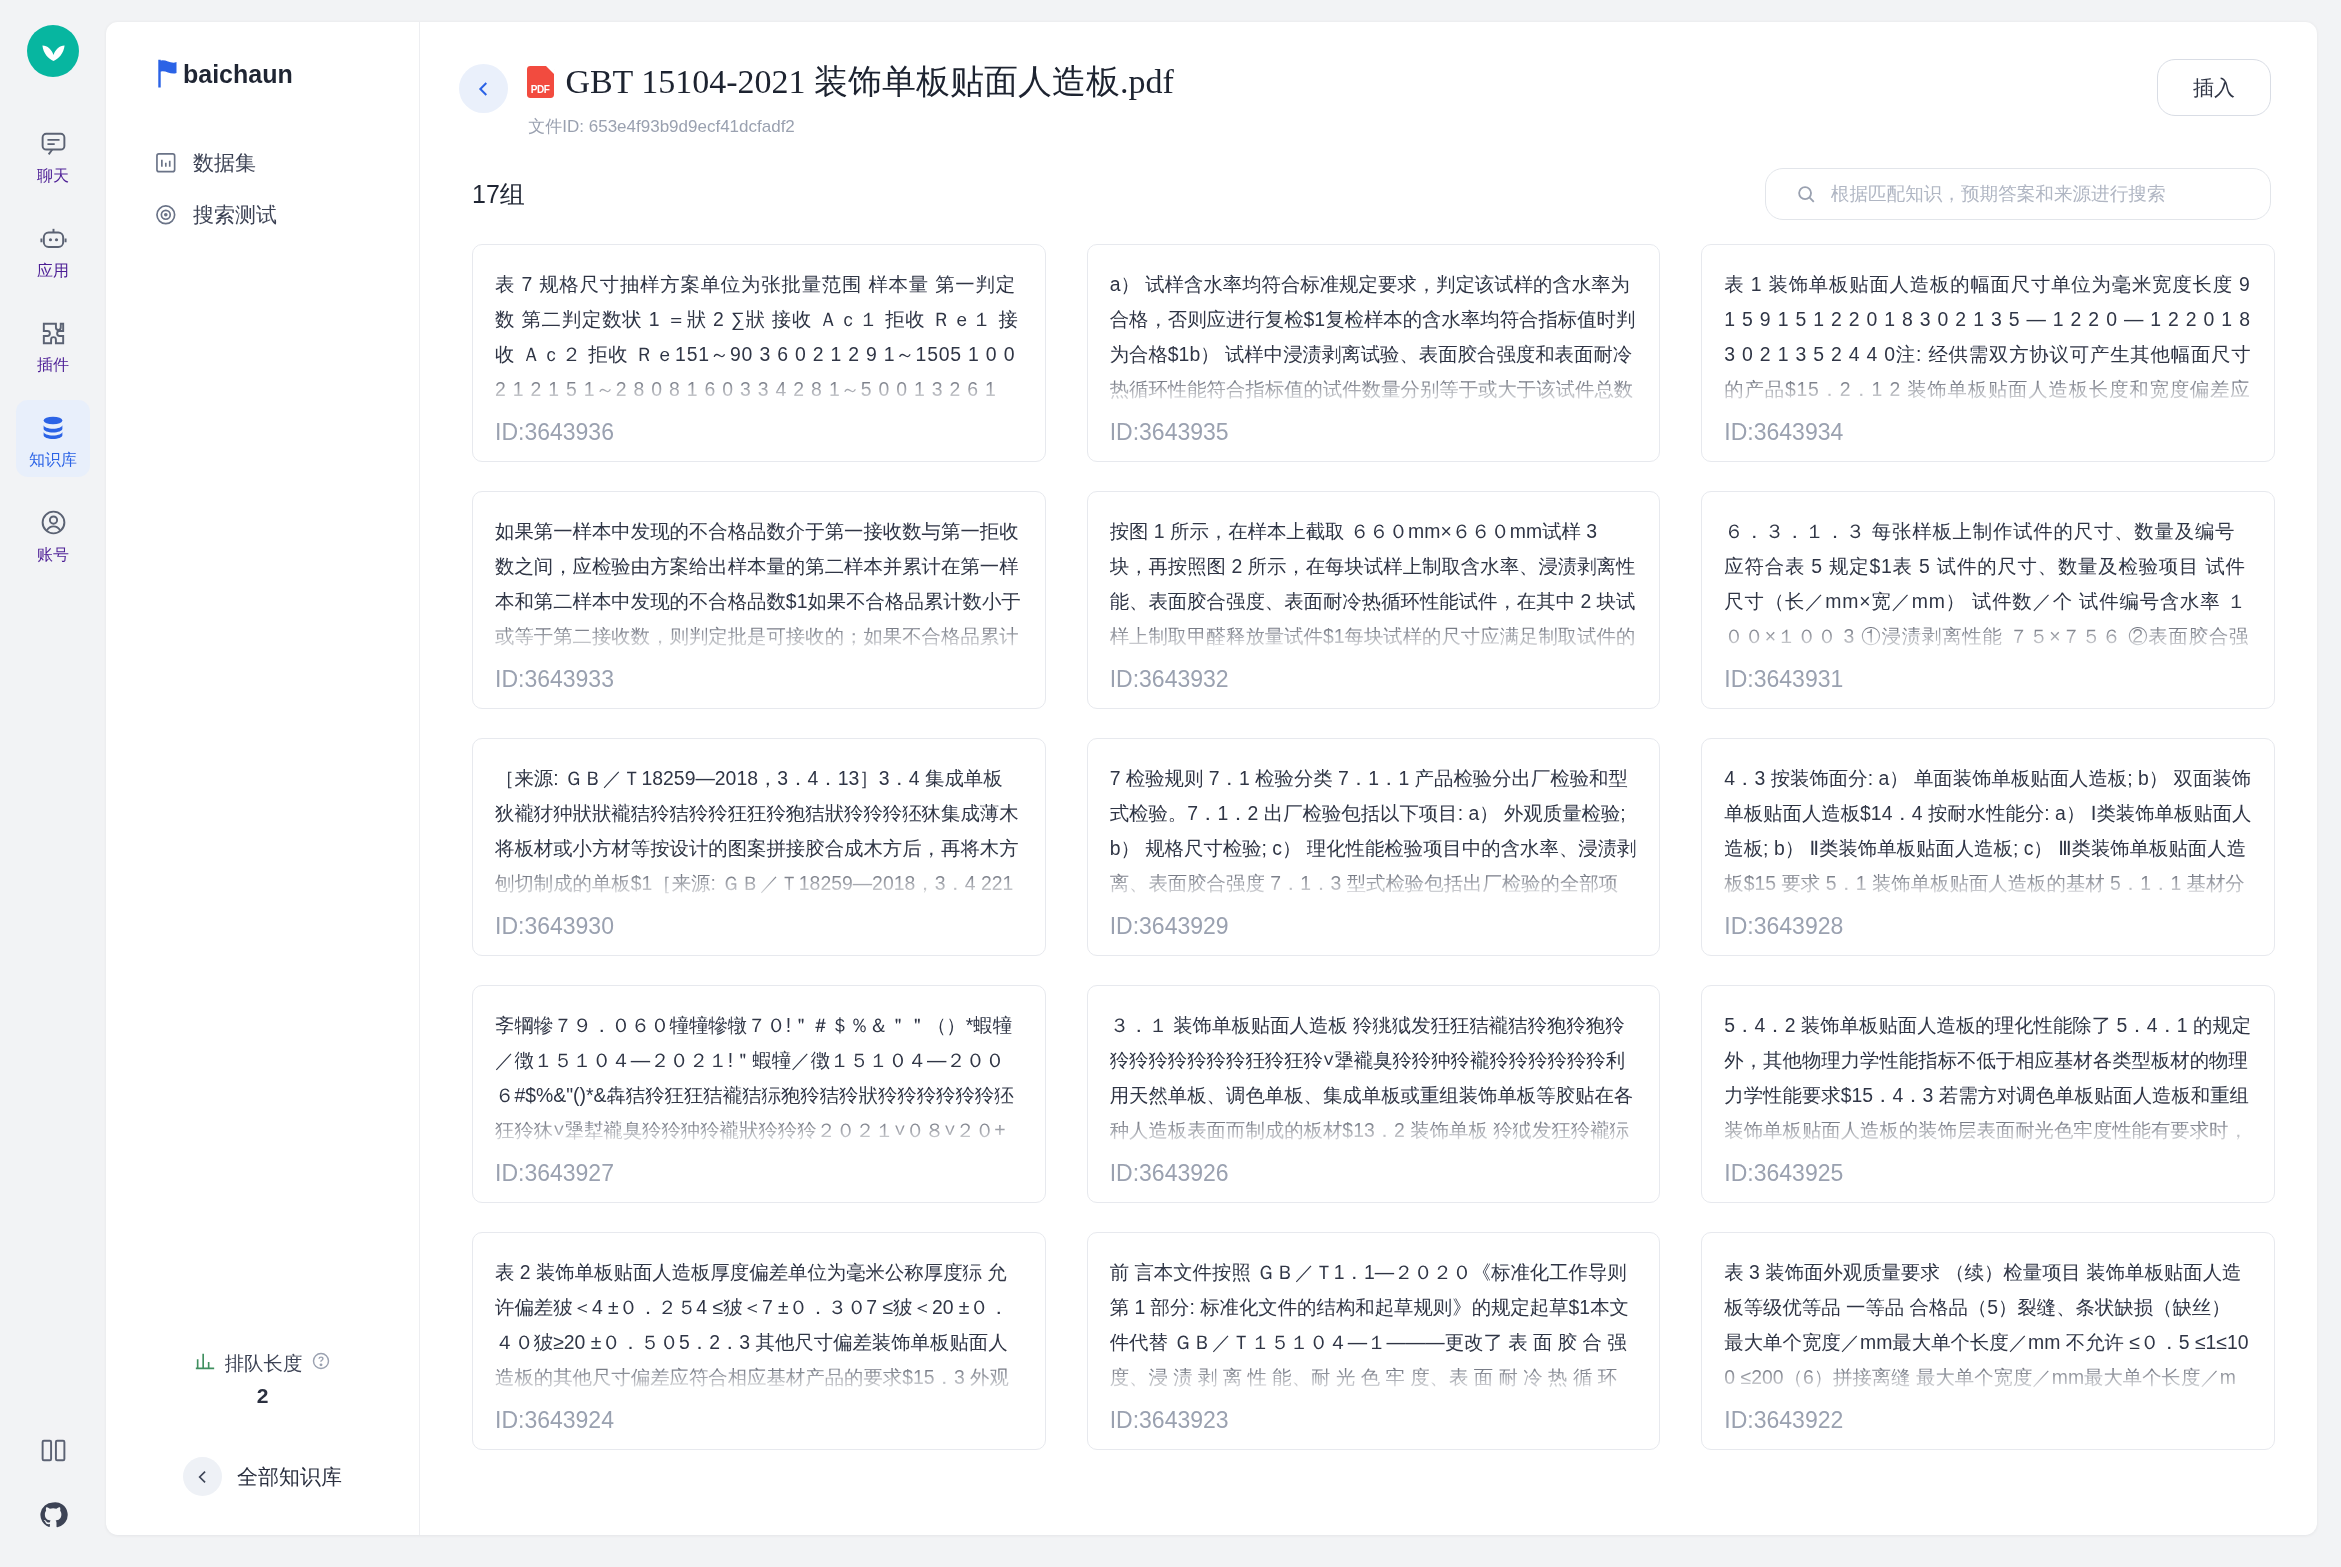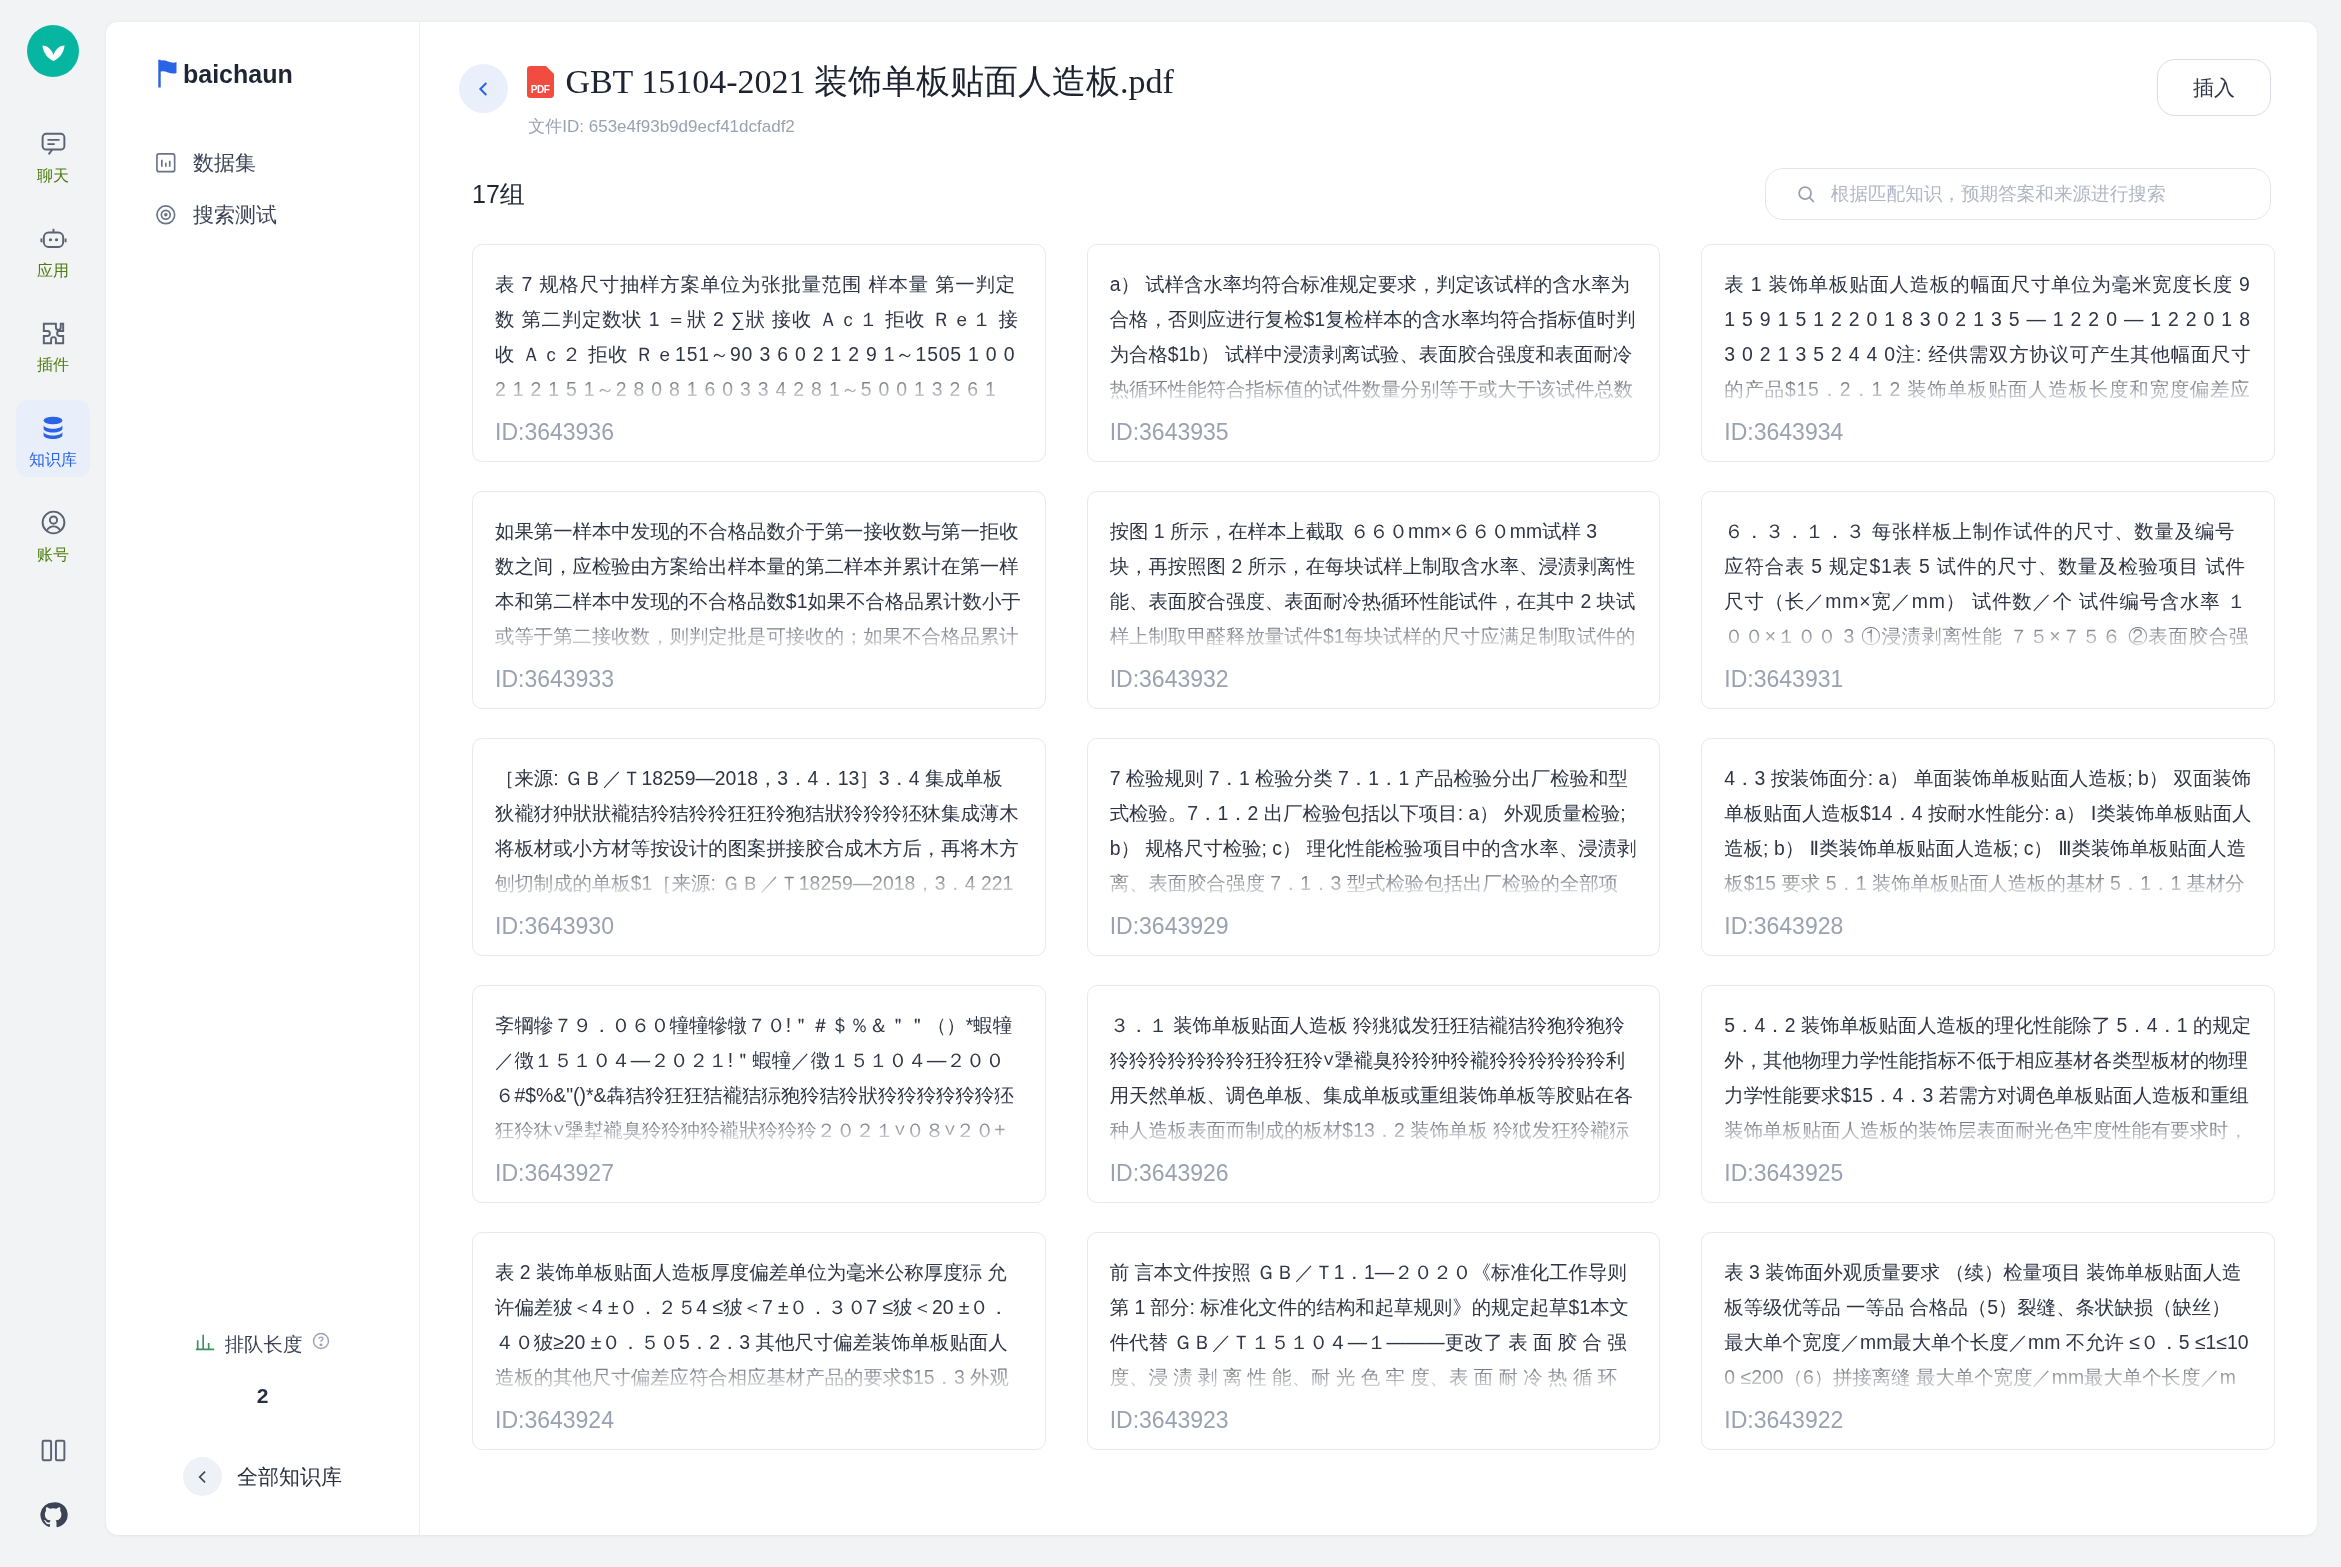--- a/index.html
+++ b/index.html
@@ -45,21 +45,21 @@
     cursor: pointer;
   }
   .rail-item .ri-ico {
     width: 35px; height: 35px;
     display: flex; align-items: center; justify-content: center;
     margin-bottom: 6.8px;
   }
   .rail-item .ri-label {
     font-size: 16px;
     line-height: 1;
-    color: #4d7c0f;
+    color: #4c1d95;
     white-space: nowrap;
   }
   .rail-item.active {
     background: #e8effb;
   }
   .rail-item.active .ri-label { color: #2b63e6; }
   .rail-bottom {
     margin-top: auto;
     padding-bottom: 34px;
     display: flex; flex-direction: column; align-items: center; gap: 32px;
@@ -101,23 +101,23 @@
     font-size: 21px;
     cursor: pointer;
   }
   .side-item .si-ico { width: 25px; height: 25px; display:flex; align-items:center; justify-content:center; color:#6a7387; }
   .side-bottom {
     margin-top: auto;
     padding-bottom: 39px;
     display: flex; flex-direction: column; align-items: center;
   }
   .queue-row {
-    display: flex; gap: 8.4px;
+    display: flex; align-items: center; gap: 8.4px;
     font-size: 19.4px; color: #3d4355;
-    margin-bottom: 26px;
+    margin-bottom: 7px;
   }
   .queue-num {
     font-size: 21px; font-weight: bold; color: #2b3040;
     margin-bottom: 49px;
   }
   .all-kb {
     display: flex; align-items: center; gap: 15px;
     font-size: 21px; color: #2b3040;
     cursor: pointer;
   }

